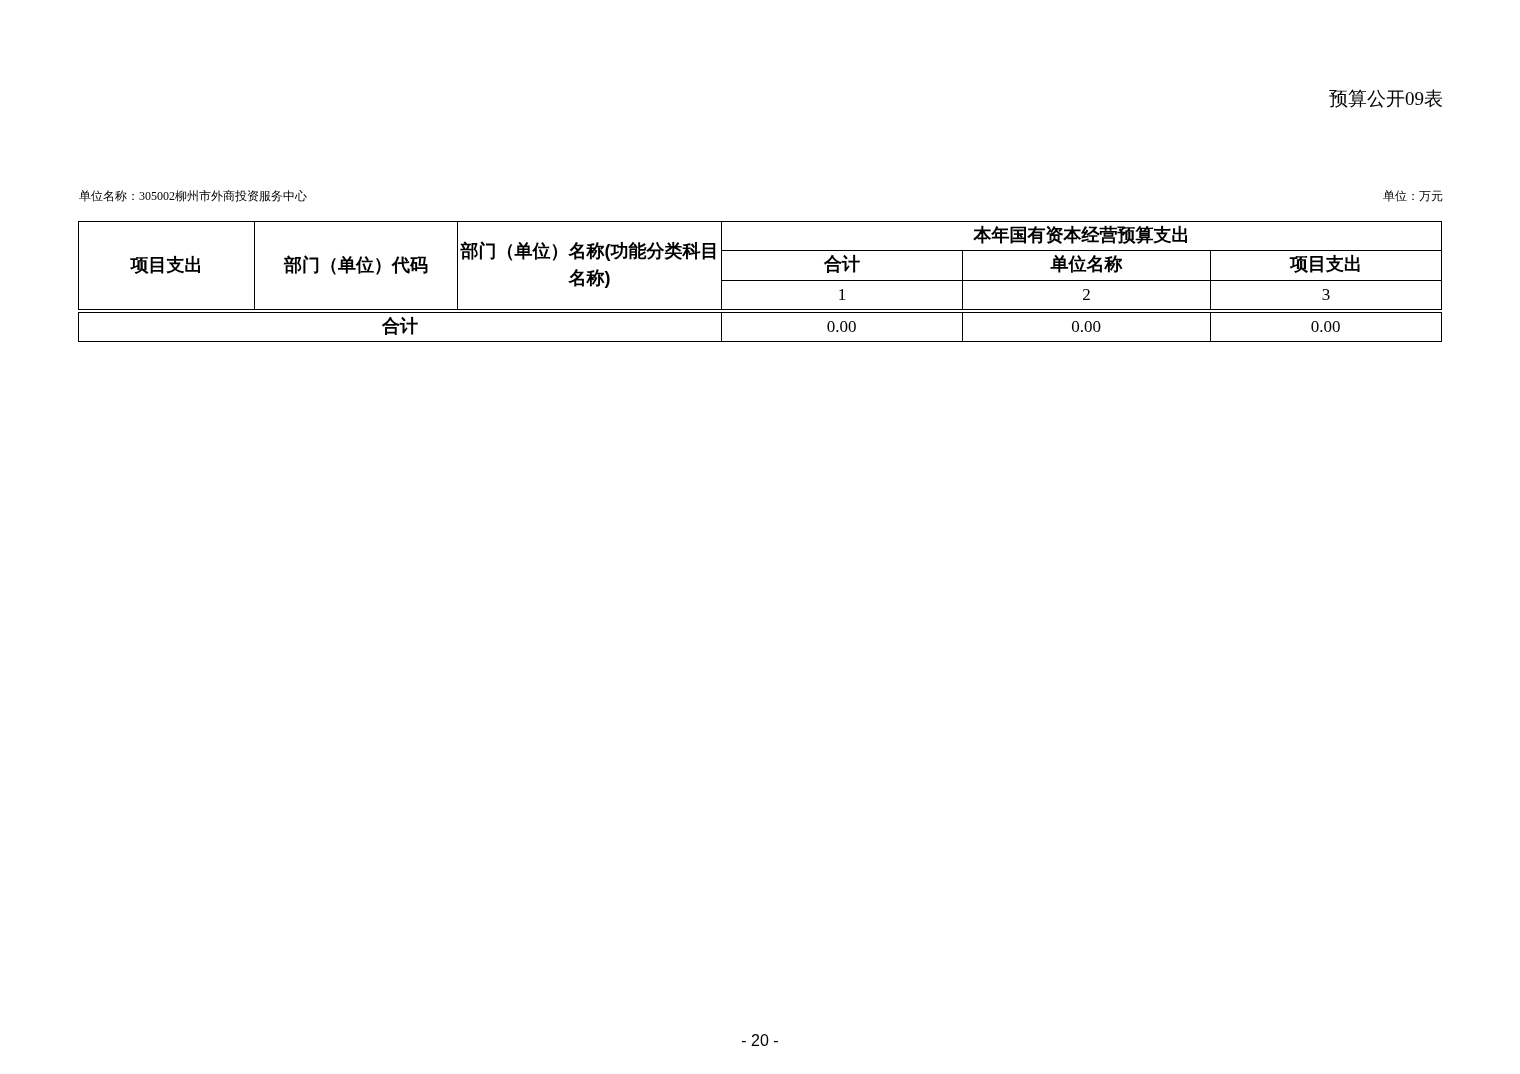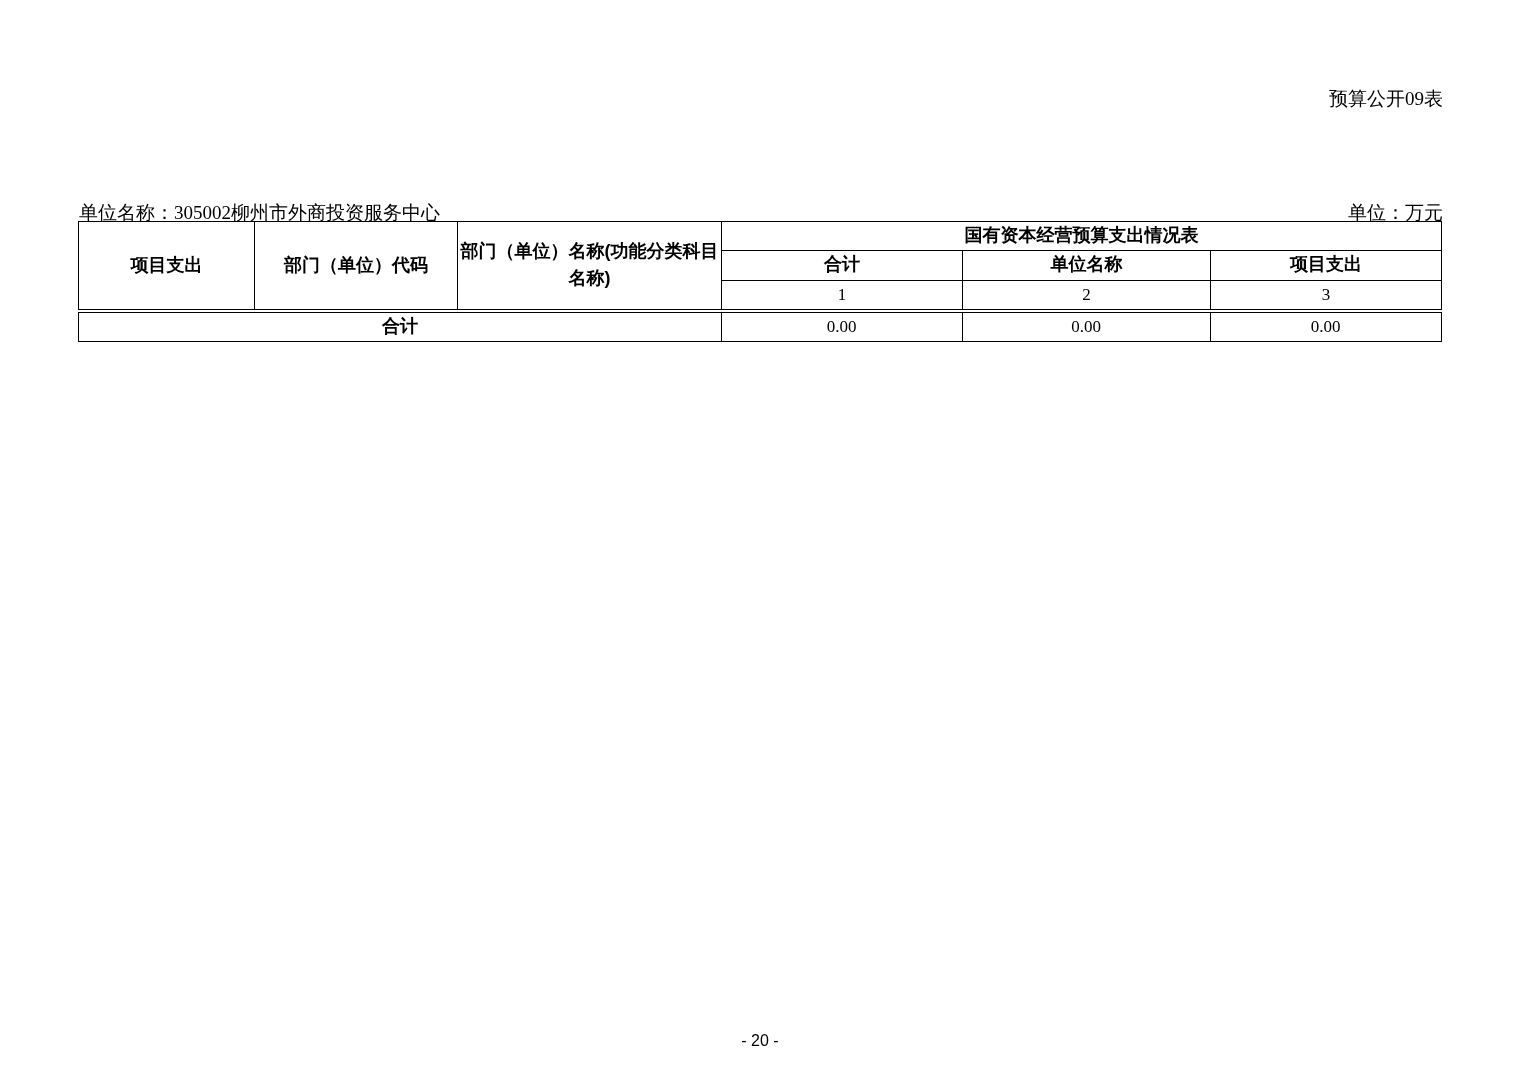--- a/index.html
+++ b/index.html
@@ -36,23 +36,22 @@
     font-weight: bold;
     font-family: "Liberation Sans", sans-serif;
   }
   .meta {
     position: absolute;
     top: 188px;
     left: 79px;
     right: 77px;
     display: flex;
     justify-content: space-between;
-    font-size: 19px;
+    font-size: 12px;
     font-family: "Liberation Serif", serif;
-    margin-top: 12px;
   }
   table.budget-table {
     position: absolute;
     top: 221px;
     left: 78px;
     width: 1363px;
     border-collapse: collapse;
     table-layout: fixed;
   }
   table.budget-table td {
@@ -118,21 +117,21 @@
       <col style="width:264px">
       <col style="width:241px">
       <col style="width:248px">
       <col style="width:231px">
     </colgroup>
     <tbody>
       <tr class="row-group">
         <td rowspan="3" class="th">项目支出</td>
         <td rowspan="3" class="th">部门（单位）代码</td>
         <td rowspan="3" class="th">部门（单位）名称(功能分类科目名称)</td>
-        <td colspan="3" class="th">国有资本经营预算支出情况表</td>
+        <td colspan="3" class="th">本年国有资本经营预算支出</td>
       </tr>
       <tr class="row-sub">
         <td class="th">合计</td>
         <td class="th">单位名称</td>
         <td class="th">项目支出</td>
       </tr>
       <tr class="row-nums">
         <td>1</td>
         <td>2</td>
         <td>3</td>

